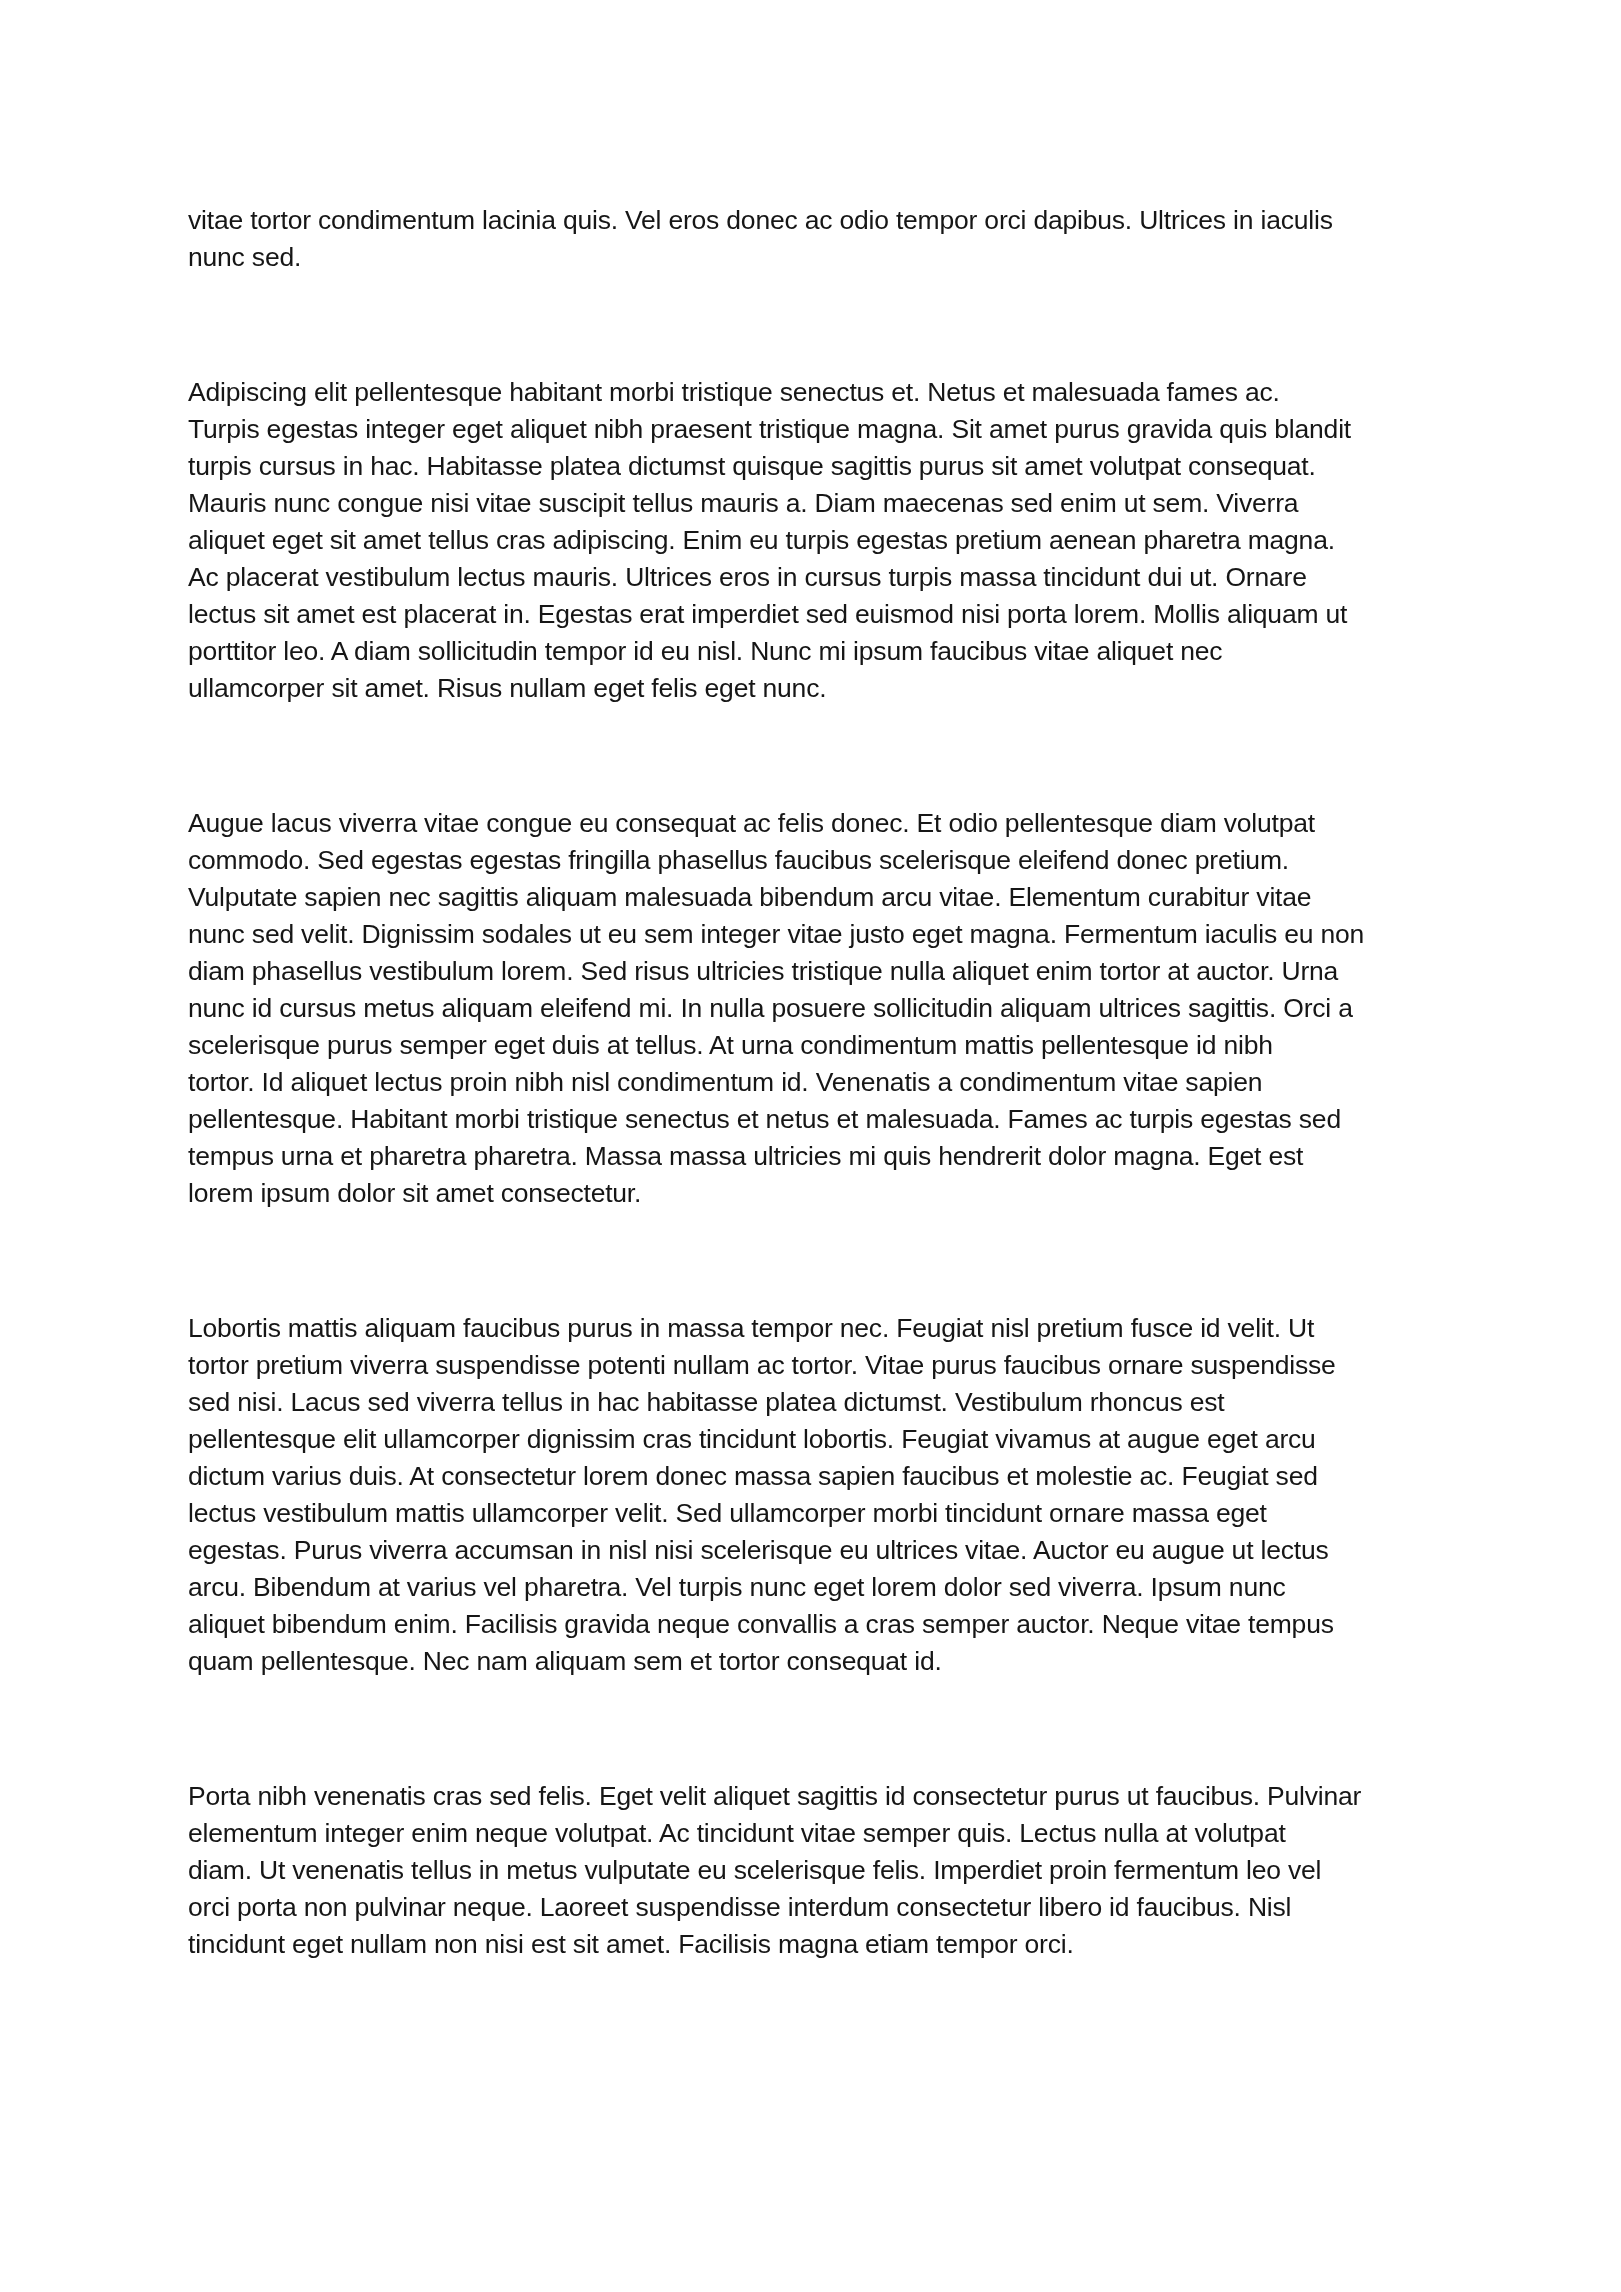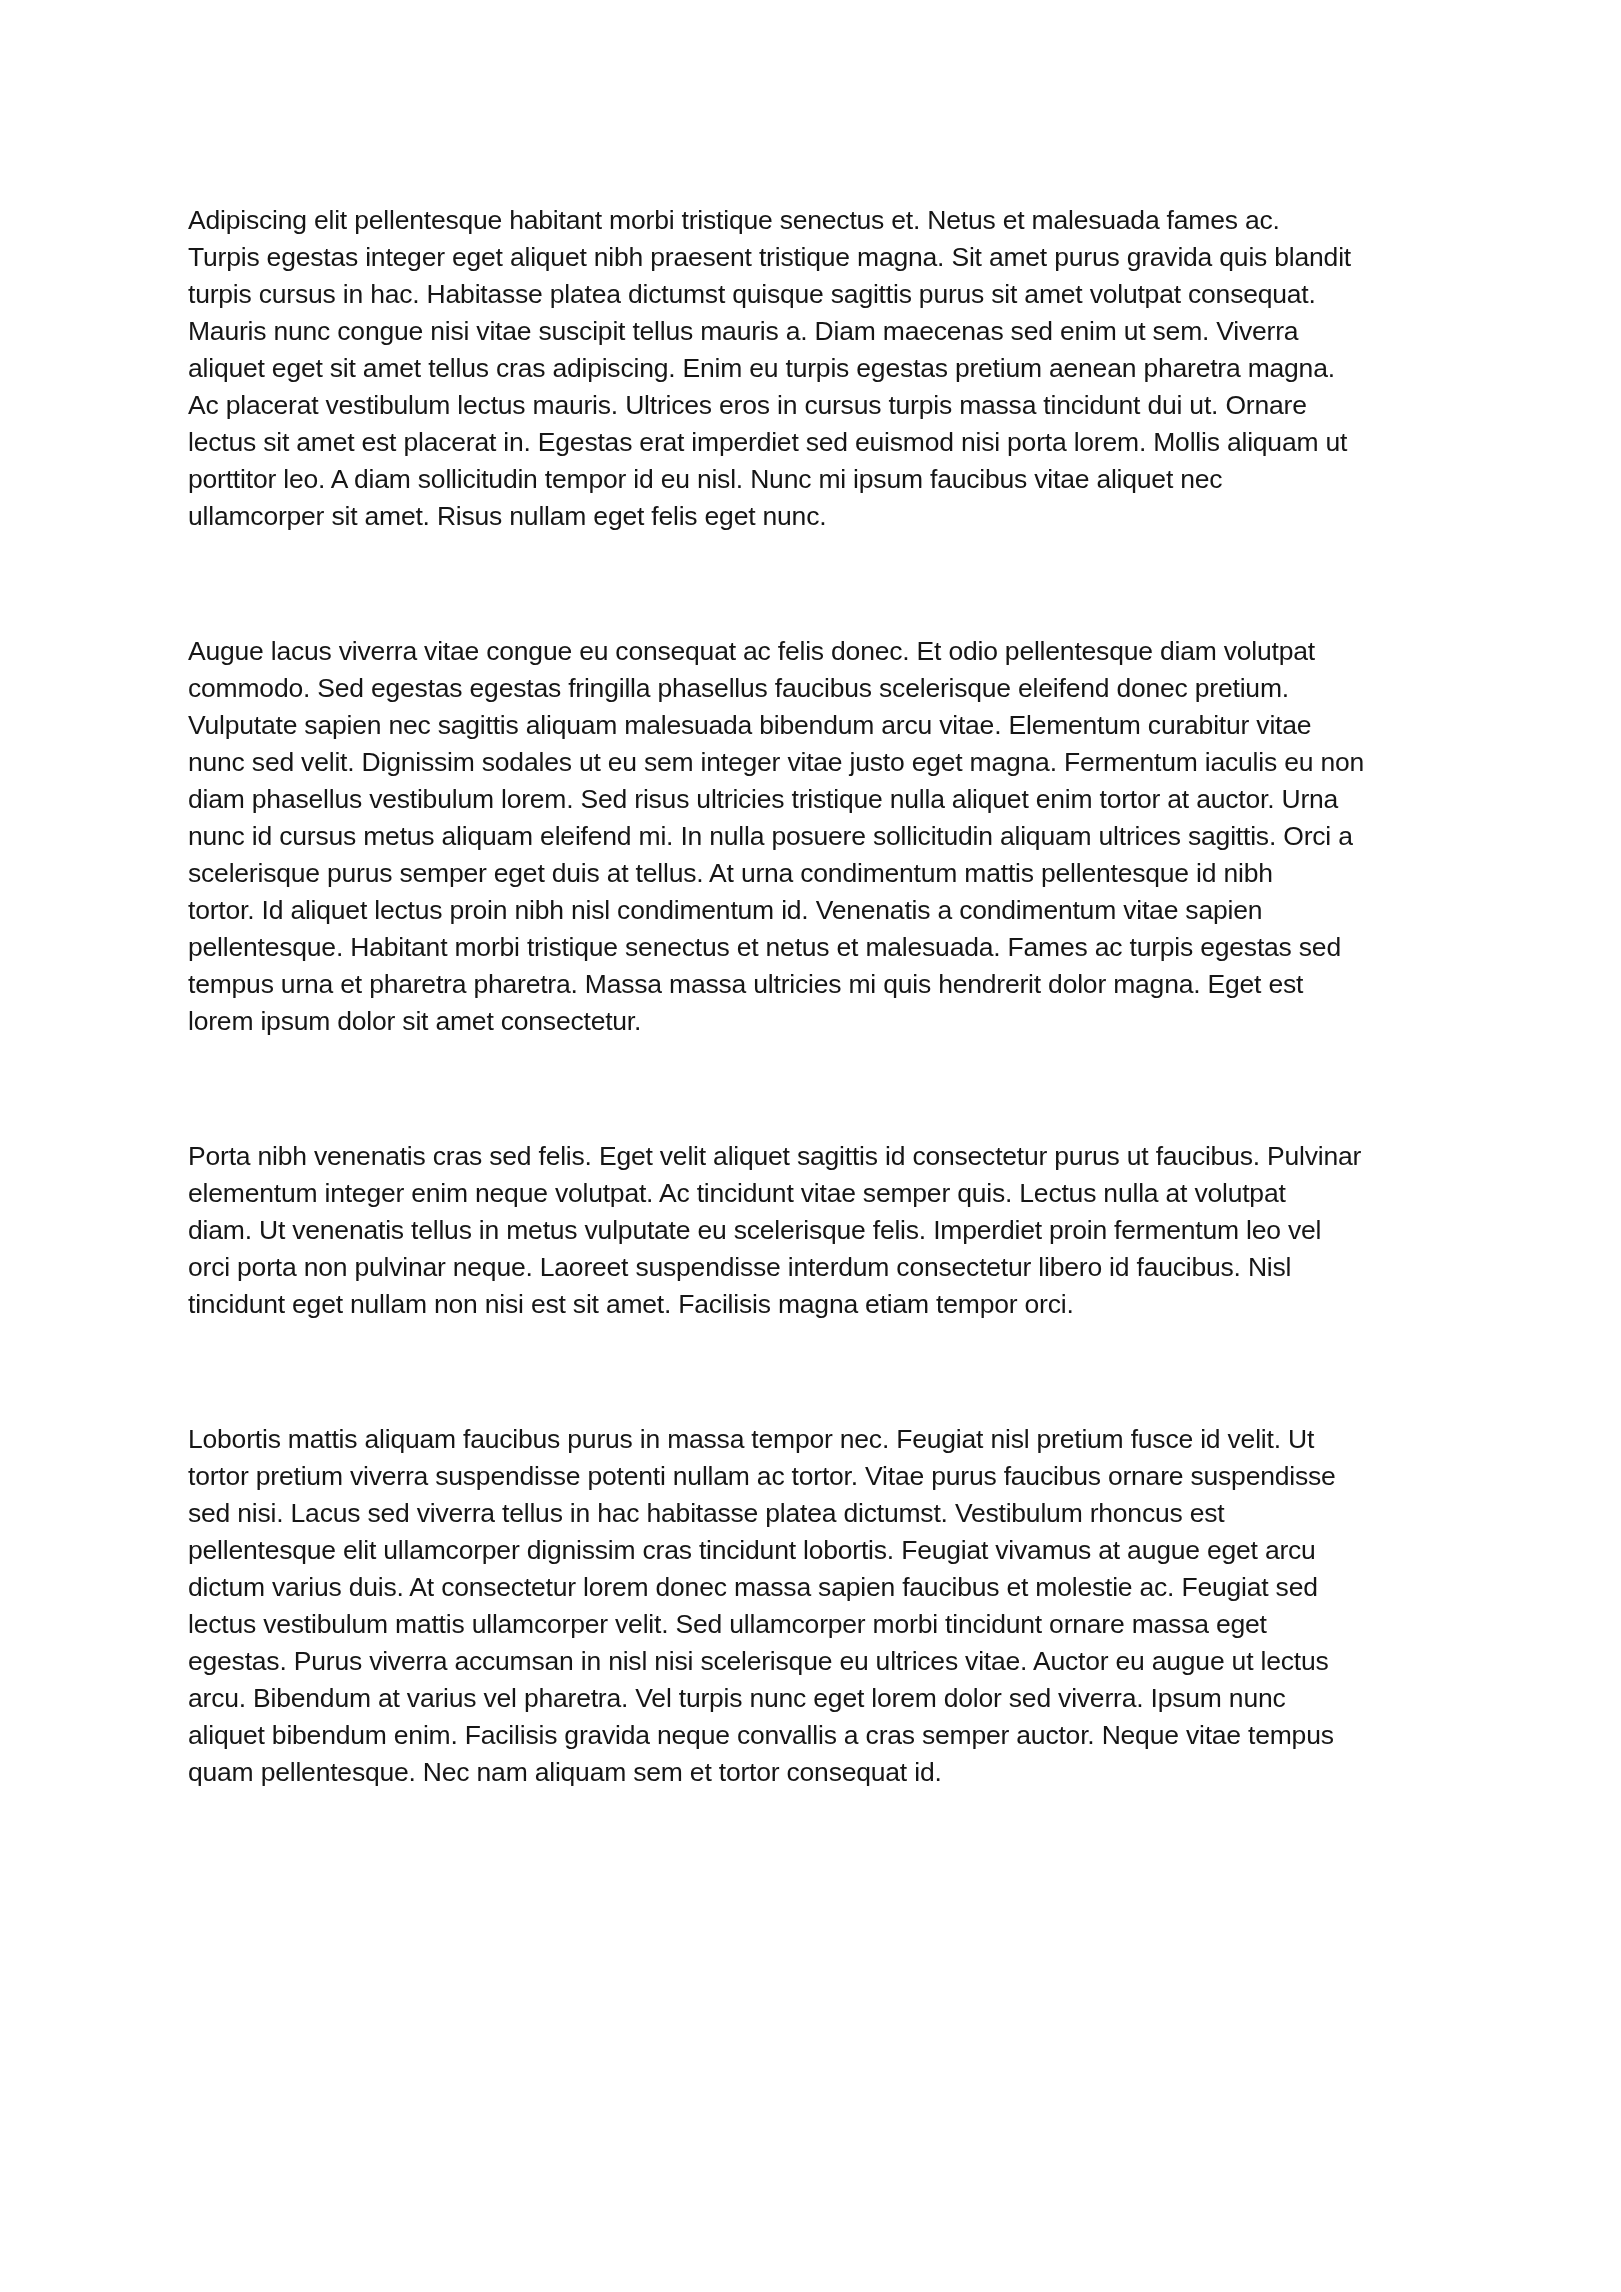--- a/index.html
+++ b/index.html
@@ -28,49 +28,51 @@
     color: #161616;
     letter-spacing: -0.2px;
     white-space: pre-line;
     text-align: left;
   }
 </style>
 </head>
 <body>
 
 <div class="page">
+  <p class="para">vitae tortor condimentum lacinia quis. Vel eros donec ac odio tempor orci dapibus. Ultrices in iaculis
+nunc sed.</p>
   <p class="para">Adipiscing elit pellentesque habitant morbi tristique senectus et. Netus et malesuada fames ac.
 Turpis egestas integer eget aliquet nibh praesent tristique magna. Sit amet purus gravida quis blandit
 turpis cursus in hac. Habitasse platea dictumst quisque sagittis purus sit amet volutpat consequat.
 Mauris nunc congue nisi vitae suscipit tellus mauris a. Diam maecenas sed enim ut sem. Viverra
 aliquet eget sit amet tellus cras adipiscing. Enim eu turpis egestas pretium aenean pharetra magna.
 Ac placerat vestibulum lectus mauris. Ultrices eros in cursus turpis massa tincidunt dui ut. Ornare
 lectus sit amet est placerat in. Egestas erat imperdiet sed euismod nisi porta lorem. Mollis aliquam ut
 porttitor leo. A diam sollicitudin tempor id eu nisl. Nunc mi ipsum faucibus vitae aliquet nec
 ullamcorper sit amet. Risus nullam eget felis eget nunc.</p>
   <p class="para">Augue lacus viverra vitae congue eu consequat ac felis donec. Et odio pellentesque diam volutpat
 commodo. Sed egestas egestas fringilla phasellus faucibus scelerisque eleifend donec pretium.
 Vulputate sapien nec sagittis aliquam malesuada bibendum arcu vitae. Elementum curabitur vitae
 nunc sed velit. Dignissim sodales ut eu sem integer vitae justo eget magna. Fermentum iaculis eu non
 diam phasellus vestibulum lorem. Sed risus ultricies tristique nulla aliquet enim tortor at auctor. Urna
 nunc id cursus metus aliquam eleifend mi. In nulla posuere sollicitudin aliquam ultrices sagittis. Orci a
 scelerisque purus semper eget duis at tellus. At urna condimentum mattis pellentesque id nibh
 tortor. Id aliquet lectus proin nibh nisl condimentum id. Venenatis a condimentum vitae sapien
 pellentesque. Habitant morbi tristique senectus et netus et malesuada. Fames ac turpis egestas sed
 tempus urna et pharetra pharetra. Massa massa ultricies mi quis hendrerit dolor magna. Eget est
 lorem ipsum dolor sit amet consectetur.</p>
-  <p class="para">Porta nibh venenatis cras sed felis. Eget velit aliquet sagittis id consectetur purus ut faucibus. Pulvinar
-elementum integer enim neque volutpat. Ac tincidunt vitae semper quis. Lectus nulla at volutpat
-diam. Ut venenatis tellus in metus vulputate eu scelerisque felis. Imperdiet proin fermentum leo vel
-orci porta non pulvinar neque. Laoreet suspendisse interdum consectetur libero id faucibus. Nisl
-tincidunt eget nullam non nisi est sit amet. Facilisis magna etiam tempor orci.</p>
   <p class="para">Lobortis mattis aliquam faucibus purus in massa tempor nec. Feugiat nisl pretium fusce id velit. Ut
 tortor pretium viverra suspendisse potenti nullam ac tortor. Vitae purus faucibus ornare suspendisse
 sed nisi. Lacus sed viverra tellus in hac habitasse platea dictumst. Vestibulum rhoncus est
 pellentesque elit ullamcorper dignissim cras tincidunt lobortis. Feugiat vivamus at augue eget arcu
 dictum varius duis. At consectetur lorem donec massa sapien faucibus et molestie ac. Feugiat sed
 lectus vestibulum mattis ullamcorper velit. Sed ullamcorper morbi tincidunt ornare massa eget
 egestas. Purus viverra accumsan in nisl nisi scelerisque eu ultrices vitae. Auctor eu augue ut lectus
 arcu. Bibendum at varius vel pharetra. Vel turpis nunc eget lorem dolor sed viverra. Ipsum nunc
 aliquet bibendum enim. Facilisis gravida neque convallis a cras semper auctor. Neque vitae tempus
 quam pellentesque. Nec nam aliquam sem et tortor consequat id.</p>
+  <p class="para">Porta nibh venenatis cras sed felis. Eget velit aliquet sagittis id consectetur purus ut faucibus. Pulvinar
+elementum integer enim neque volutpat. Ac tincidunt vitae semper quis. Lectus nulla at volutpat
+diam. Ut venenatis tellus in metus vulputate eu scelerisque felis. Imperdiet proin fermentum leo vel
+orci porta non pulvinar neque. Laoreet suspendisse interdum consectetur libero id faucibus. Nisl
+tincidunt eget nullam non nisi est sit amet. Facilisis magna etiam tempor orci.</p>
 </div>
 
 
 </body></html>

